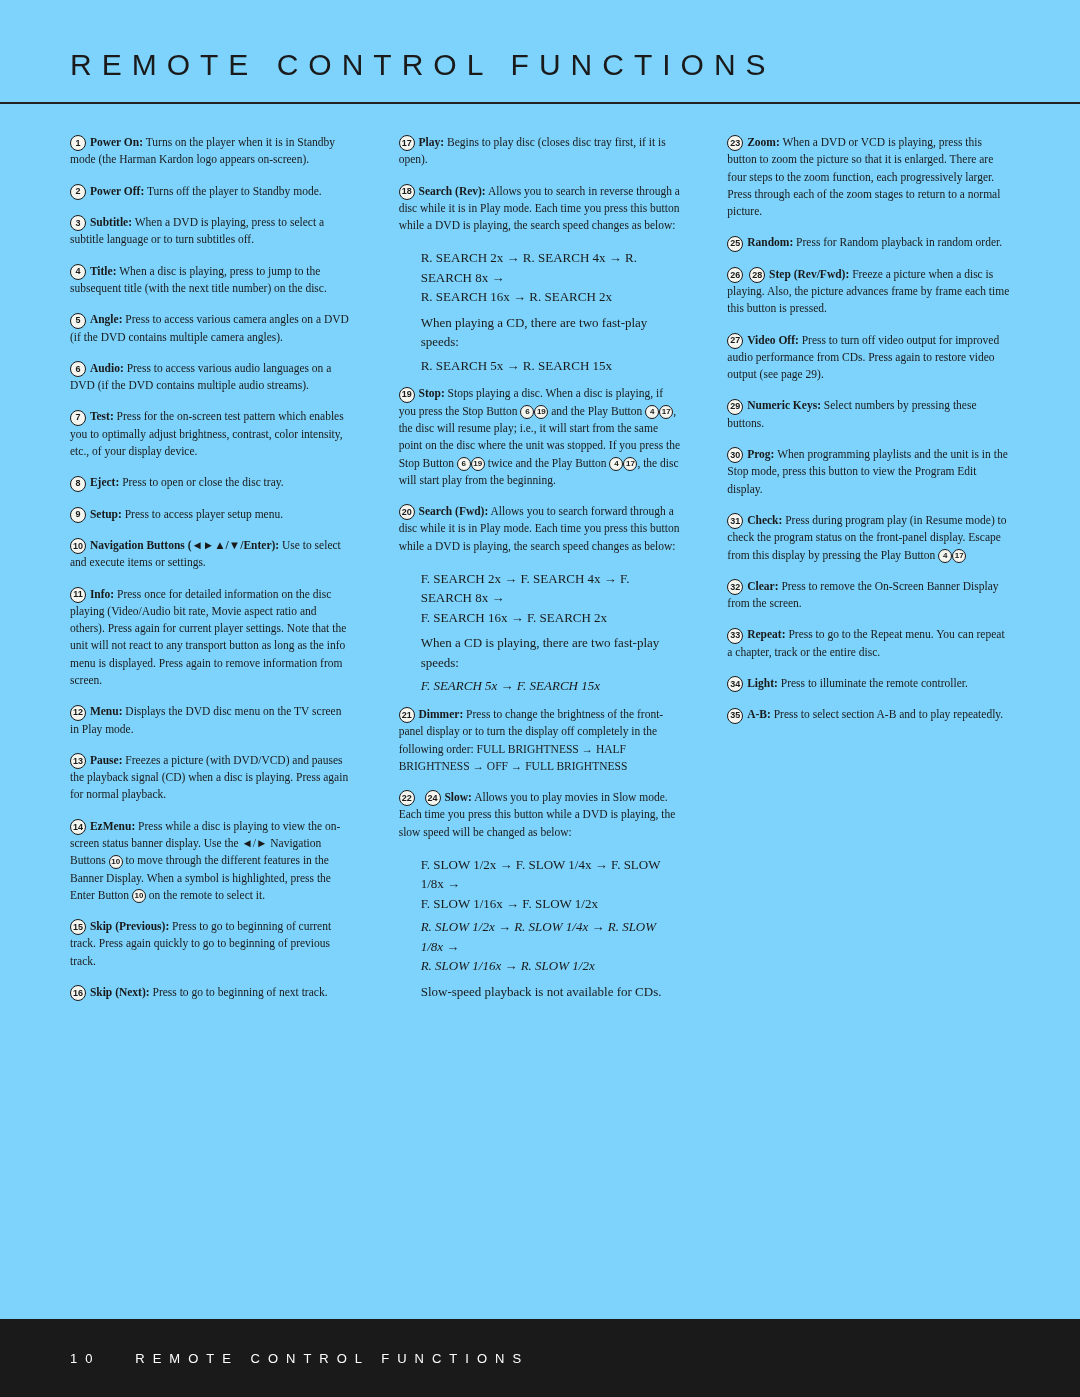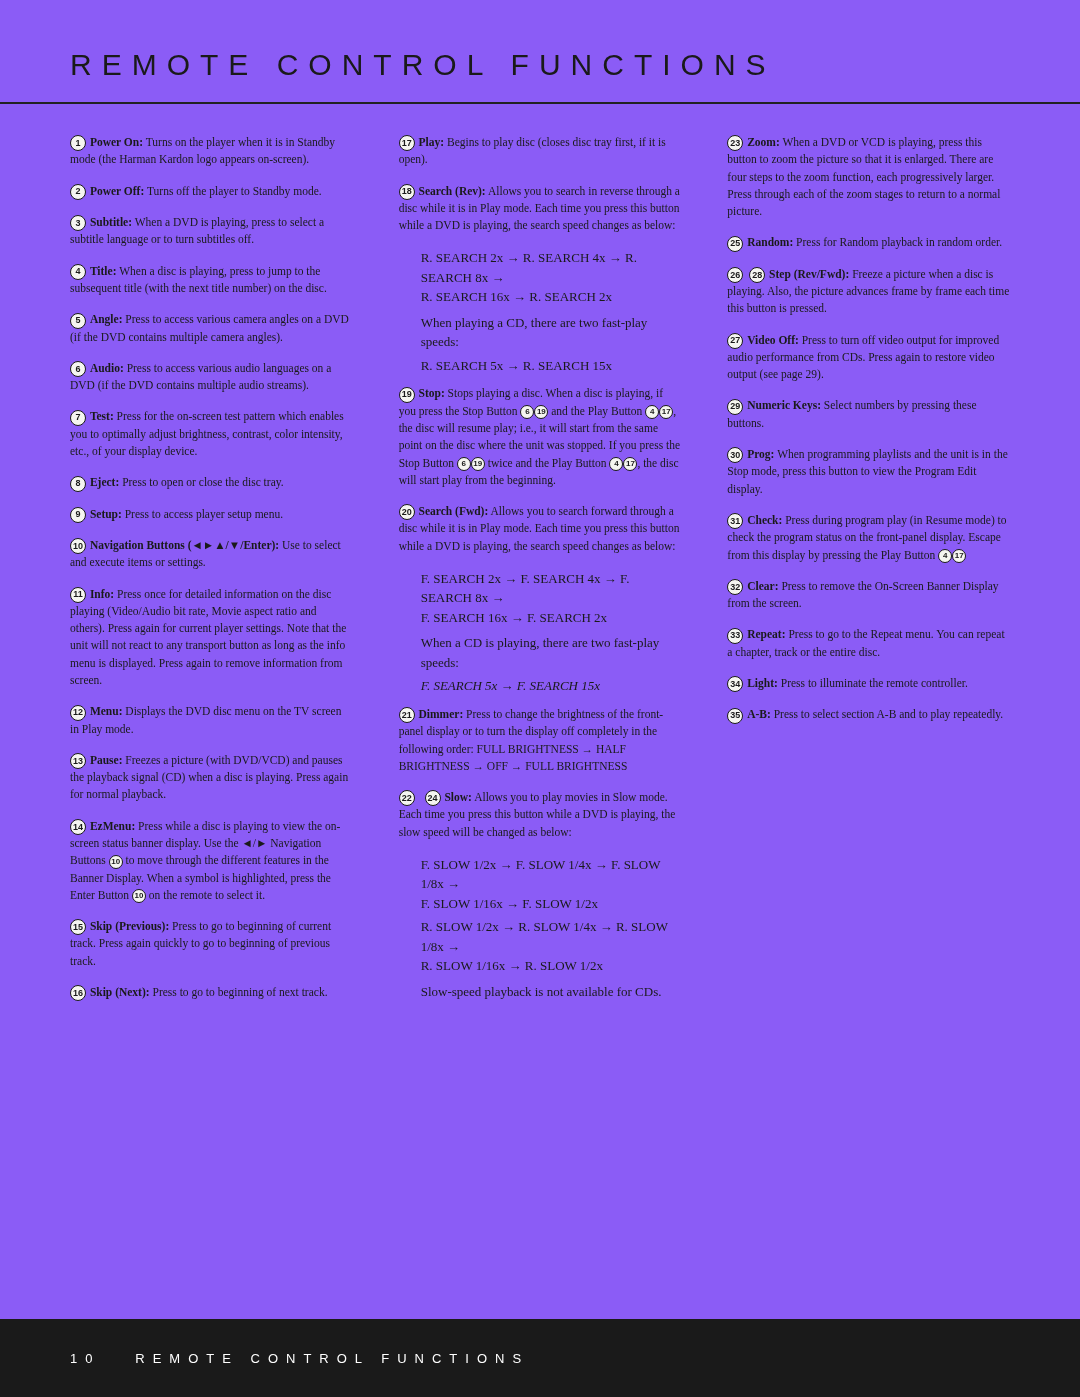--- a/index.html
+++ b/index.html
@@ -8,21 +8,21 @@
       min-height: 1397px;
       background: #f5f5f0;
       font-family: 'Times New Roman', Times, serif;
       color: #1a1a1a;
       position: relative;
     }
 
     .page-wrapper {
       width: 1080px;
       min-height: 1397px;
-      background: #8b5cf6;
+      background: #7dd3fc;
       padding: 0;
       position: relative;
     }
 
     .page-header {
       padding: 48px 70px 20px 70px;
       border-bottom: 2px solid #222;
       margin-bottom: 0;
     }
 
@@ -286,21 +286,21 @@
         <span class="circle-num">22</span>
         <span class="circle-num" style="margin-left:6px;">24</span>
         <span class="label"> Slow:</span>
         <span> Allows you to play movies in Slow mode. Each time you press this button while a DVD is playing, the slow speed will be changed as below:</span>
       </div>
 
       <div class="indent-line">
         F. SLOW 1/2x → F. SLOW 1/4x → F. SLOW 1/8x →<br>F. SLOW 1/16x → F. SLOW 1/2x
       </div>
 
-      <div class="indent-line" style="">
+      <div class="indent-line" style="font-style:italic;">
         R. SLOW 1/2x → R. SLOW 1/4x → R. SLOW 1/8x →<br>R. SLOW 1/16x → R. SLOW 1/2x
       </div>
 
       <div class="indent-line" style="margin-top:6px;">
         Slow-speed playback is not available for CDs.
       </div>
 
     </div>
 
     <div class="col">

